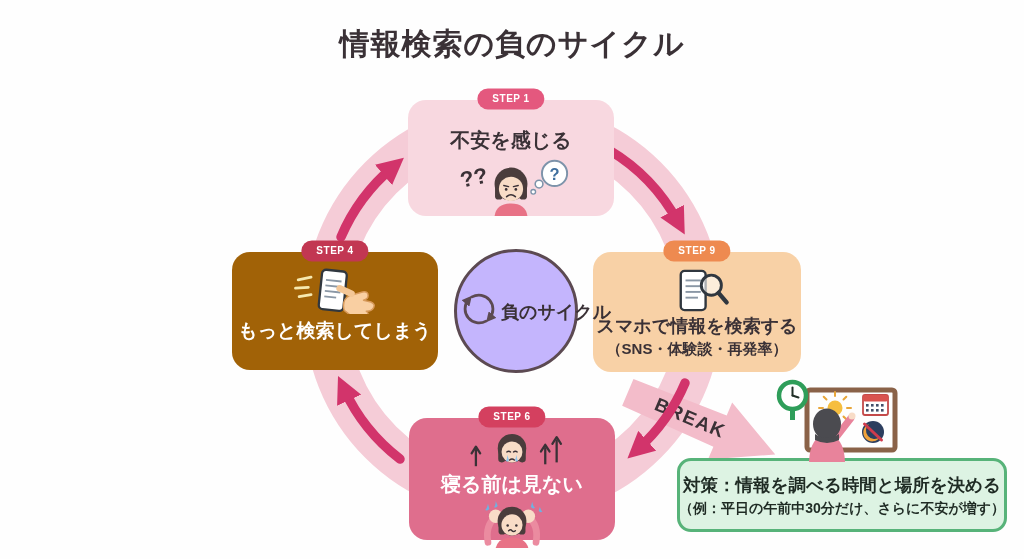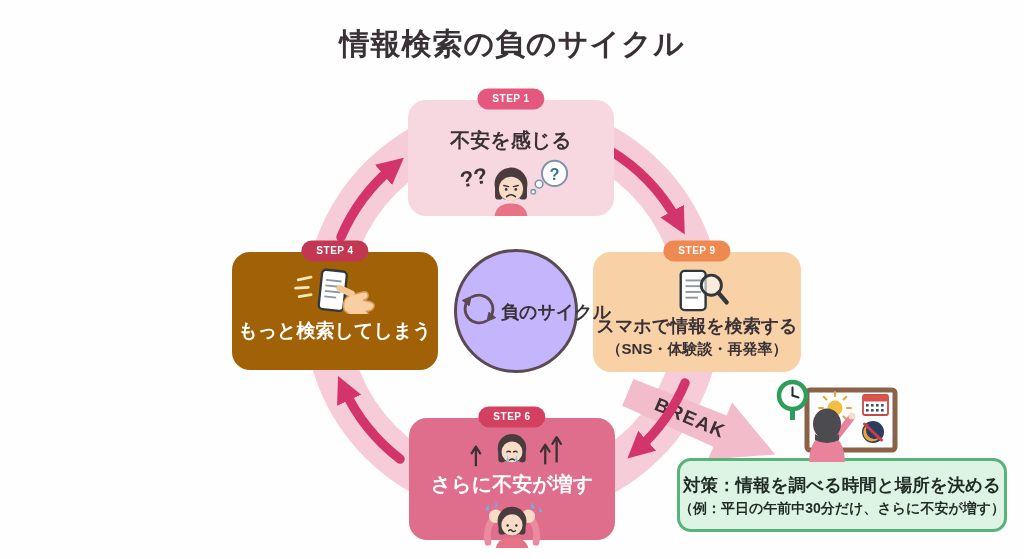--- a/index.html
+++ b/index.html
@@ -152,21 +152,21 @@
         <rect x="45.5" y="16" width="7.5" height="16" rx="3.5" fill="#4a3c3c"></rect>
         <rect x="67" y="16" width="7.5" height="16" rx="3.5" fill="#4a3c3c"></rect>
         <circle cx="60" cy="21" r="11" fill="#f8dcc7"></circle>
         <path d="M54.5,21 q2,-1.6 4,0" stroke="#3a3136" stroke-width="1.4" fill="none" stroke-linecap="round"></path>
         <path d="M61.5,21 q2,-1.6 4,0" stroke="#3a3136" stroke-width="1.4" fill="none" stroke-linecap="round"></path>
         <path d="M55,24 q0,5 -1.6,6.5 q2.6,1.4 3.4,-1 z" fill="#8fc3ec"></path>
         <path d="M65,24 q0,5 1.6,6.5 q-2.6,1.4 -3.4,-1 z" fill="#8fc3ec"></path>
         <path d="M57.5,29.5 q2.5,-2 5,0" stroke="#3a3136" stroke-width="1.5" fill="none" stroke-linecap="round"></path>
       </svg>
     </div>
-    <div class="box-label">さらに不安が増す</div>
+    <div class="box-label">寝る前は見ない</div>
     <div class="icon-wrap">
       <svg width="110" height="50" viewBox="0 0 110 52">
         <path d="M30,6 q-1,5 -3,6.5 q3.2,1.2 4.4,-1.4 z" fill="#6fb1e0"></path>
         <path d="M38,3 q0,5 -1.8,6.5 q3,1.2 3.9,-1.4 z" fill="#6fb1e0"></path>
         <path d="M76,4 q1,5 3,6.5 q-3.2,1.2 -4.4,-1.4 z" fill="#6fb1e0"></path>
         <path d="M84,9 q1,4 2.6,5.4 q-2.8,1 -3.8,-1.2 z" fill="#6fb1e0"></path>
         <path d="M30,46 Q27,28 38,20" stroke="#eb8ba0" stroke-width="7" fill="none" stroke-linecap="round"></path>
         <path d="M80,46 Q83,28 72,20" stroke="#eb8ba0" stroke-width="7" fill="none" stroke-linecap="round"></path>
         <circle cx="38" cy="19" r="7" fill="#f8dcc7"></circle>
         <circle cx="72" cy="19" r="7" fill="#f8dcc7"></circle>

